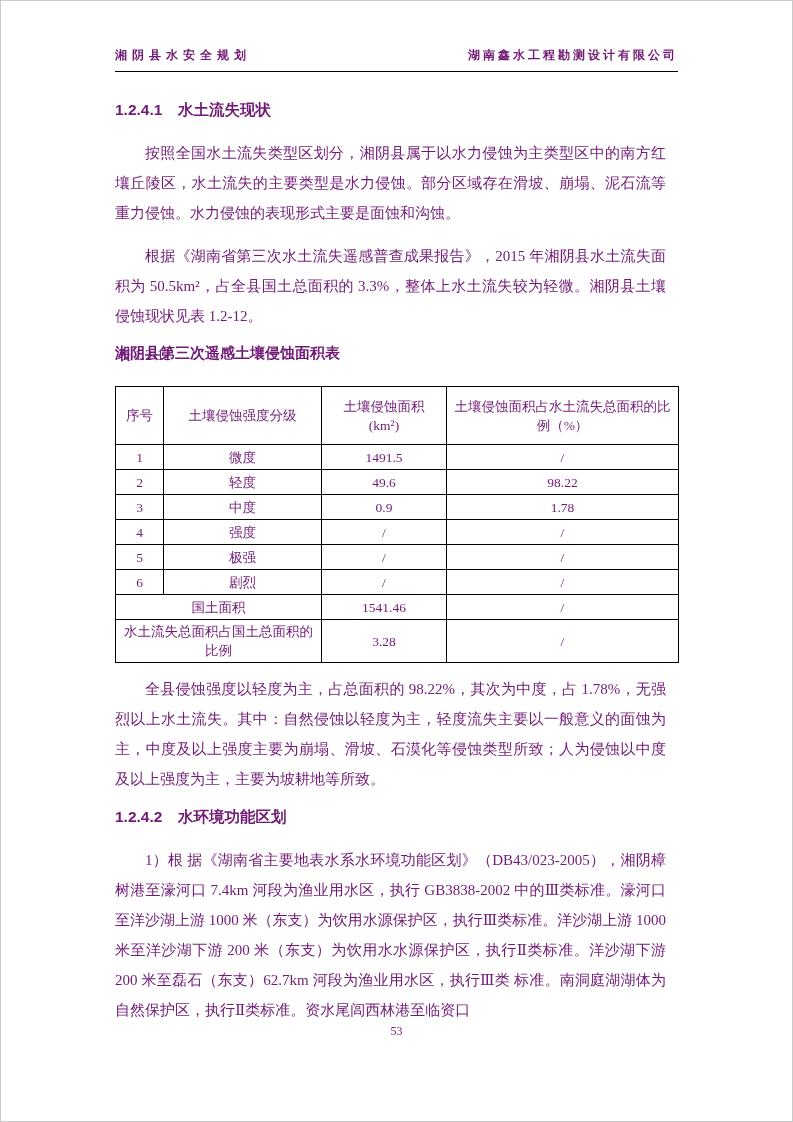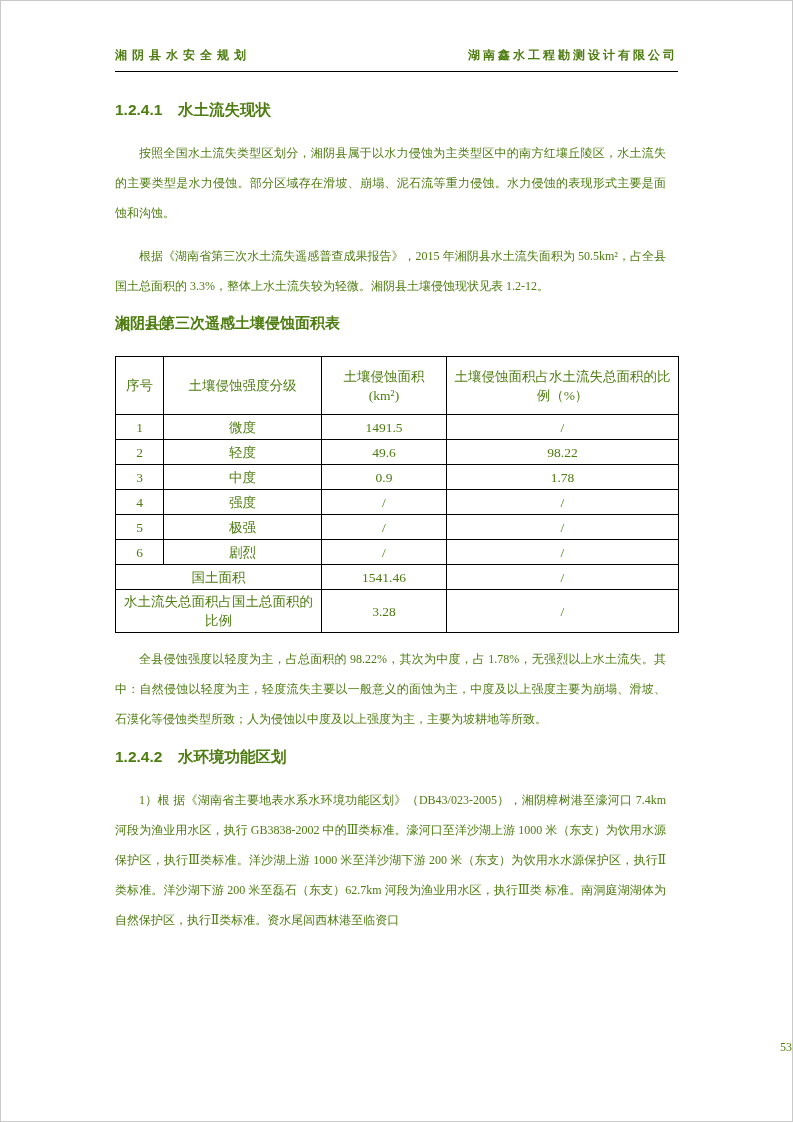--- a/index.html
+++ b/index.html
@@ -3,37 +3,37 @@
 <meta charset="utf-8">
 <style>
   * { margin:0; padding:0; box-sizing:border-box; }
   html,body { background:#ffffff; }
   .page {
     width:793px; height:1122px; overflow:hidden;
     background:#ffffff;
     border:1px solid #c9c9c9;
     padding:46px 114px 0 114px;
     position:relative;
-    color:#4d7c0f;
+    color:#701a75;
     font-family:"Liberation Serif","DejaVu Serif",serif;
   }
   .doc-header {
     display:flex; justify-content:space-between; align-items:baseline;
     font-weight:bold; font-size:12px; margin-bottom:7px;
   }
   .doc-header-left { letter-spacing:5px; }
   .doc-header-right { letter-spacing:3px; }
   .header-rule { height:0; border-top:1.5px solid #000; margin-bottom:28px; }
   .section-heading {
     font-family:"Liberation Sans","DejaVu Sans",sans-serif;
     font-weight:bold; font-size:15.5px; margin:0 0 17px 0;
   }
   .section-heading.second { margin-top:9px; }
   .body-para {
-    font-size:12px; line-height:30px; text-align:justify;
+    font-size:15px; line-height:30px; text-align:justify;
     text-indent:2em; margin:0 12px 13px 0;
   }
   .table-caption { position:relative; margin:6px 0 16px 0; height:26px; }
   .caption-label { position:absolute; left:2px; top:3px; font-size:14px; }
   .caption-title {
     display:block; 
     font-family:"Liberation Sans","DejaVu Sans",sans-serif;
     font-weight:bold; font-size:15px;
   }
   .erosion-table {
@@ -41,22 +41,22 @@
     font-size:13.5px;
   }
   .erosion-table th, .erosion-table td {
     border:1px solid #000; text-align:center; vertical-align:middle;
     padding:2px 5px; font-weight:normal; line-height:19px;
   }
   .erosion-table th { height:58px; white-space:pre-line; }
   .erosion-table td { height:25px; }
   .para-after-table { margin-top:11px; }
   .page-number {
-    position:absolute; bottom:66px; left:0; right:0;
-    text-align:right; font-size:12px;
+    position:absolute; bottom:82px; left:0; right:0;
+    text-align:center; font-size:12px;
   }
 </style>
 </head>
 <body>
 
 <div class="page">
 
   <div class="doc-header">
     <span class="doc-header-left">湘阴县水安全规划</span>
     <span class="doc-header-right">湖南鑫水工程勘测设计有限公司</span>

